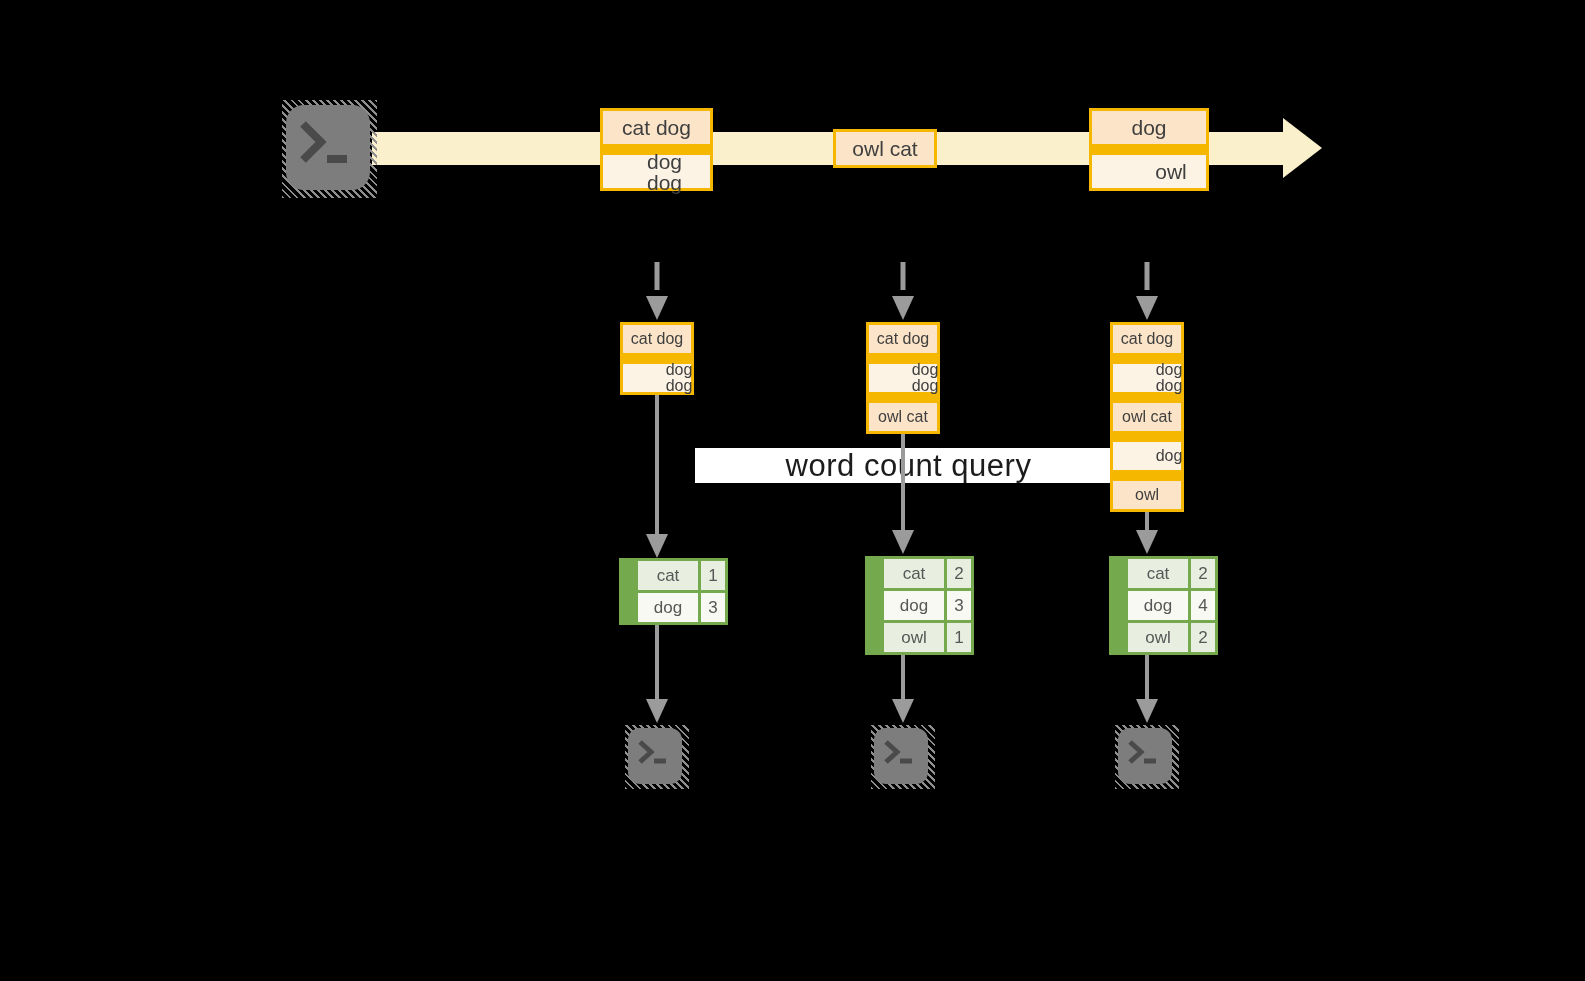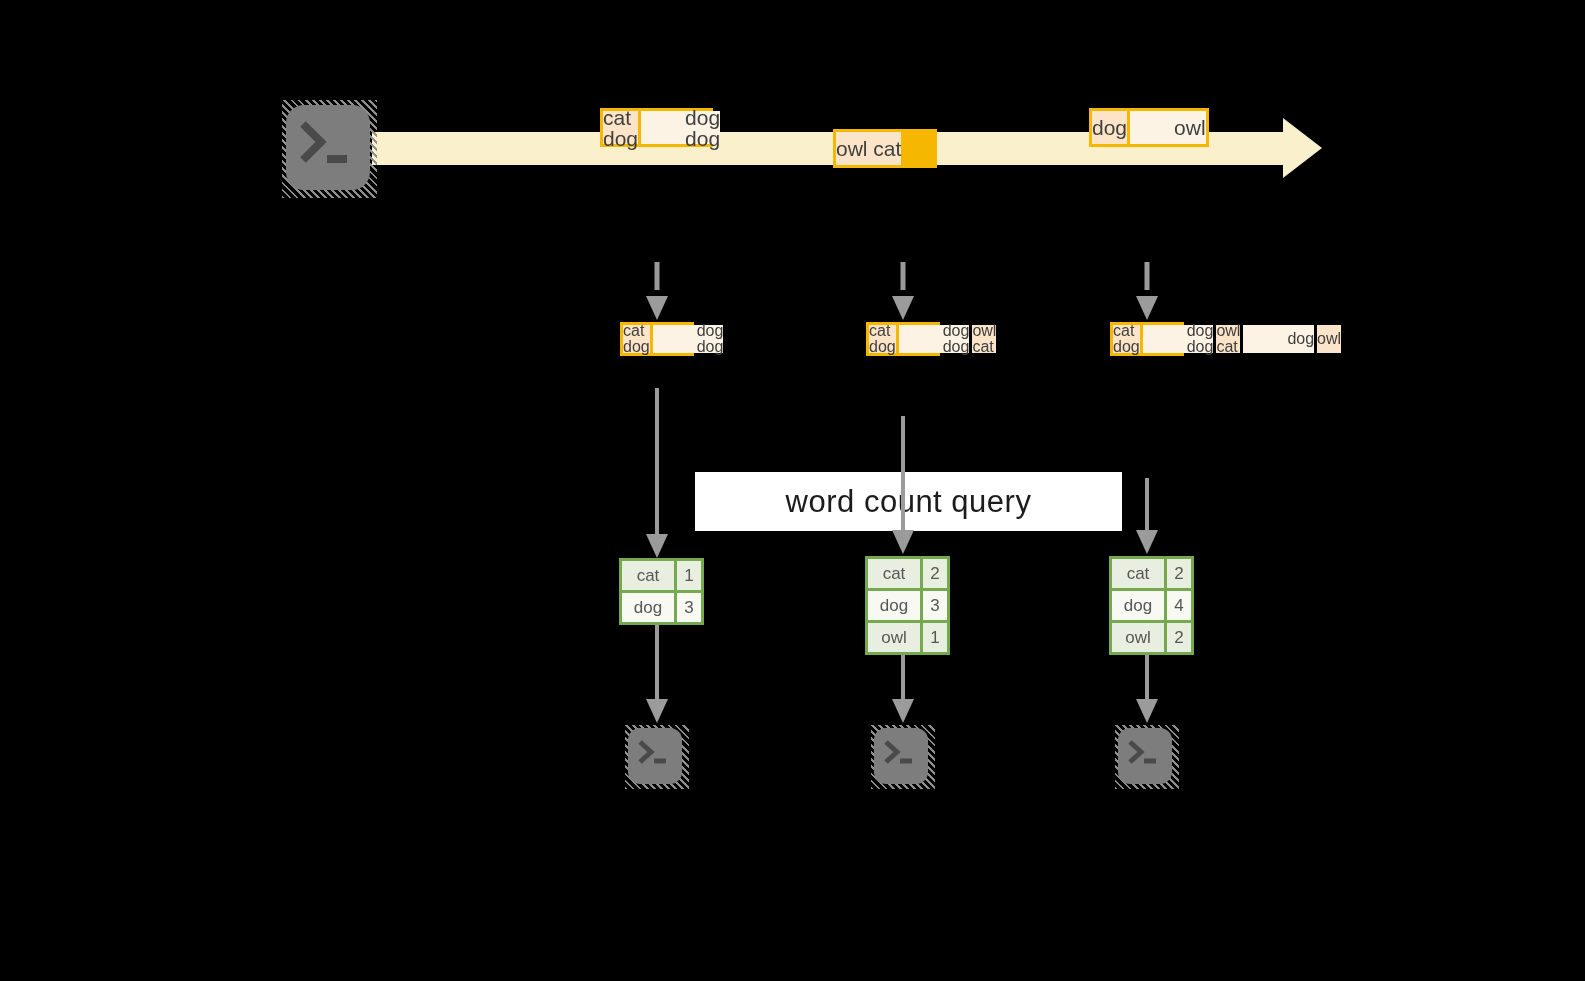--- a/index.html
+++ b/index.html
@@ -10,21 +10,21 @@
   
   .stream-band{position:absolute;background:#FAF0CC;z-index:1;}
   .stream-head{
     position:absolute;width:0;height:0;z-index:1;
     border-top:30px solid transparent;border-bottom:30px solid transparent;
     border-left:39px solid #FAF0CC;
   }
   
   .gold-box{
     position:absolute;background:#F5B700;box-sizing:border-box;
-    display:flex;flex-direction:row;gap:3px;padding:3px;z-index:4;
+    display:flex;flex-direction:column;gap:11px;padding:3px;z-index:4;
   }
   .gold-row{
     display:flex;align-items:center;justify-content:center;
     color:#3F3F3F;line-height:1;
   }
   .top-box .gold-row{height:33px;font-size:21px;}
   .stack-box .gold-row{height:28px;font-size:16px;}
   .fill-peach{background:#FBE4C7;}
   .fill-cream{background:#FDF3E5;padding-left:44px;}
   
@@ -36,21 +36,21 @@
   
   .green-table{
     position:absolute;background:#74A94D;box-sizing:border-box;
     display:flex;flex-direction:column;gap:3px;padding:3px;z-index:4;
   }
   .gt-row{display:flex;gap:3px;}
   .gt-cell{
     height:29px;display:flex;align-items:center;justify-content:center;
     font-size:17px;color:#575757;line-height:1;
   }
-  .gt-word{width:52px;}
+  .gt-word{width:60px;margin-left:16px;}
   .gt-count{width:24px;}
   .r-odd  .gt-cell{background:#E8EFE0;}
   .r-even .gt-cell{background:#F7F9F2;}
   
   .varrow{position:absolute;z-index:3;}
   
   .term{position:absolute;z-index:4;}
   .term .hatch{
     position:absolute;inset:0;
     background:repeating-linear-gradient(45deg,#8F8F8F 0 2px,rgba(0,0,0,0) 2px 5px);
@@ -110,21 +110,21 @@
     <div class="gold-row fill-peach">owl cat</div>
   </div>
   <div class="gold-box stack-box" style="left:1110px;top:322px;width:74px;">
     <div class="gold-row fill-peach">cat dog</div>
     <div class="gold-row fill-cream">dog dog</div>
     <div class="gold-row fill-peach">owl cat</div>
     <div class="gold-row fill-cream">dog</div>
     <div class="gold-row fill-peach">owl</div>
   </div>
 
-  <div class="query-band" style="left:695px;top:472px;width:427px;height:59px;">
+  <div class="query-band" style="left:695px;top:448px;width:427px;height:35px;">
     <span>word count query</span>
   </div>
 
   <svg class="varrow" style="left:646px;top:388px;" width="22" height="171" viewBox="0 0 22 171">
     <line x1="11" y1="0" x2="11" y2="147" stroke="#9B9B9B" stroke-width="4"></line>
     <polygon points="0,146 22,146 11,170" fill="#9B9B9B"></polygon>
   </svg>
   <svg class="varrow" style="left:892px;top:416px;" width="22" height="139" viewBox="0 0 22 139">
     <line x1="11" y1="0" x2="11" y2="115" stroke="#9B9B9B" stroke-width="4"></line>
     <polygon points="0,114 22,114 11,138" fill="#9B9B9B"></polygon>

